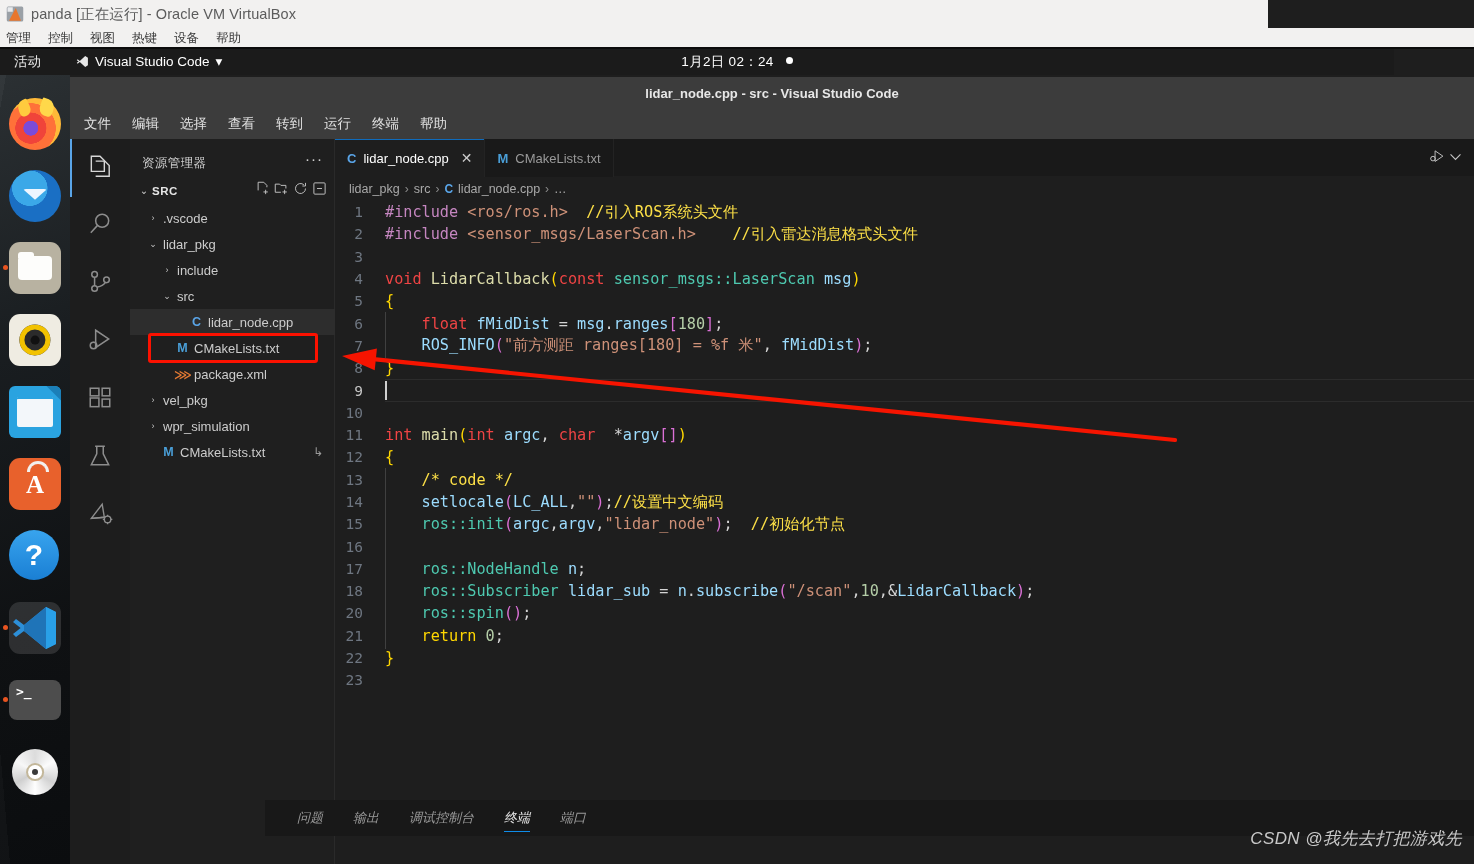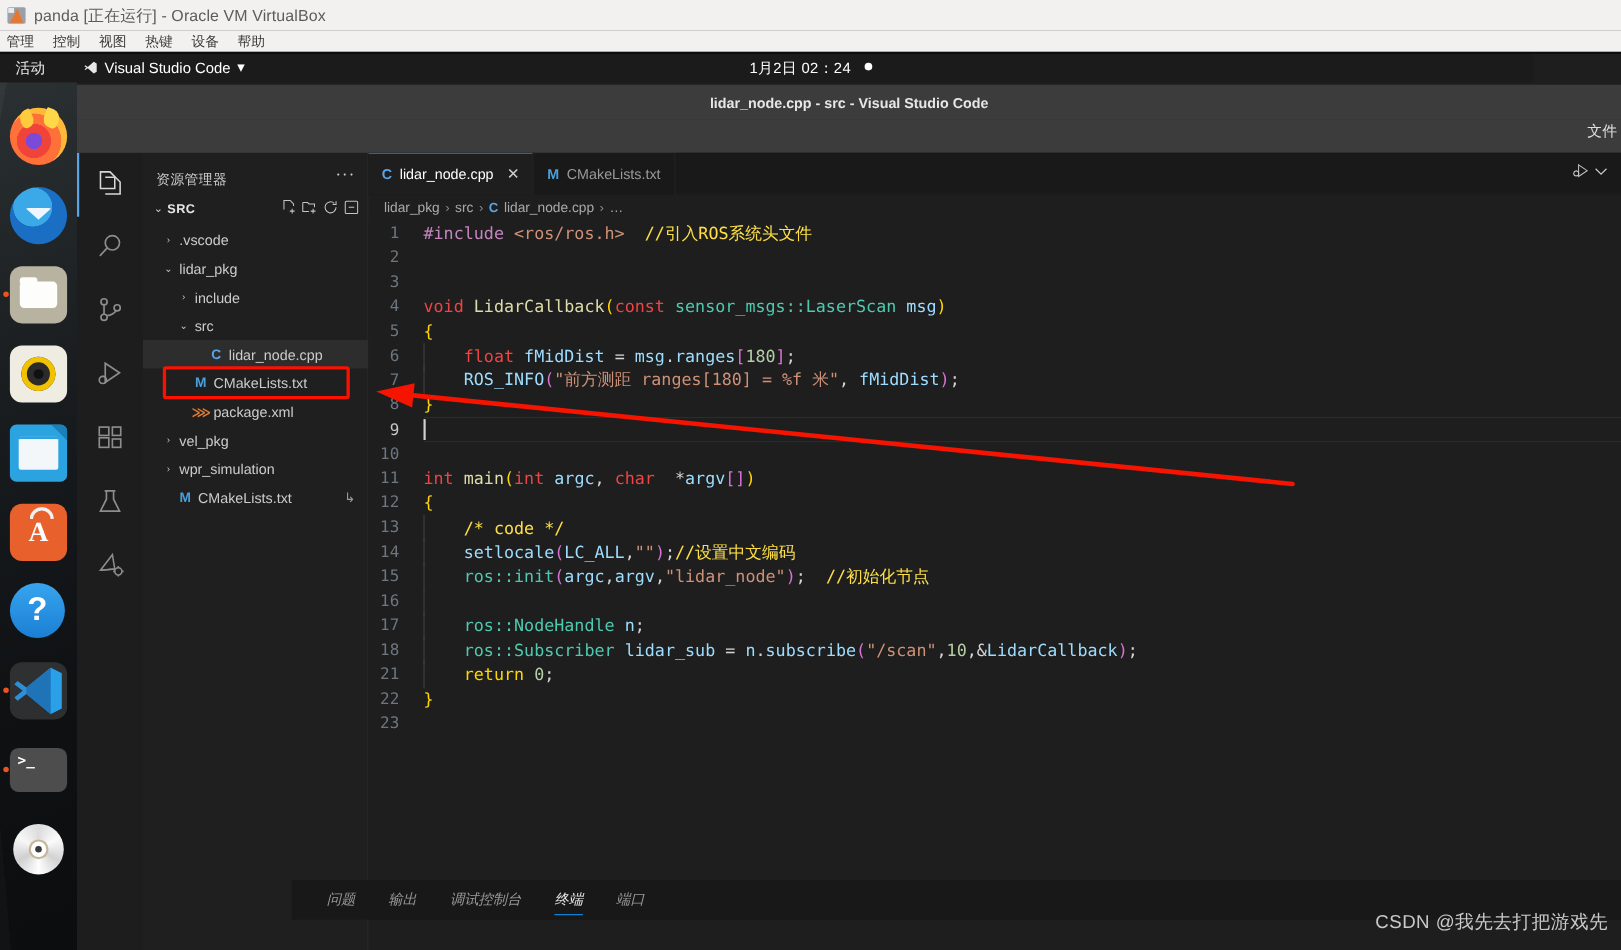--- a/index.html
+++ b/index.html
@@ -5,21 +5,21 @@
   * { box-sizing: border-box; margin:0; padding:0; }
   html, body {
     width: 1474px; height: 864px; overflow: hidden;
     background: #1e1e1e;
     font-family: "Liberation Sans", "DejaVu Sans", sans-serif;
   }
   #root { position: relative; width: 1474px; height: 864px; }
 
   
   .vbox-title {
-    position:absolute; left:0; top:0; width:1474px; height:28px;
+    position:absolute; left:0; top:0; width:1268px; height:28px;
     background:#f2f1f0; display:flex; align-items:center; padding-left:6px;
   }
   .vbox-title .vb-icon { width:18px; height:18px; margin-right:7px; position:relative; flex:none;}
   .vbox-title .t { font-size:14.5px; color:#5c5c5c; letter-spacing:.1px;}
   .vbox-menu {
     position:absolute; left:0; top:28px; width:1474px; height:20px;
     background:#f2f1f0; display:flex; align-items:center; padding-left:6px; gap:17px;
   }
   .vbox-menu .m { font-size:12.5px; color:#3a3a3a; cursor:default;}
   .vbox-sep { position:absolute; left:0; top:47px; width:1474px; height:2px; background:#0c0c0c;}
@@ -104,21 +104,21 @@
 
   
   .vscode { position:absolute; left:70px; top:77px; width:1404px; height:787px; background:#1e1e1e; }
   .vsc-titlebar {
     position:absolute; left:0; top:0; width:1404px; height:32px; background:#3c3c3c;
     display:flex; align-items:center; justify-content:center;
   }
   .vsc-titlebar .tt { color:#e7e7e7; font-size:13px; font-weight:bold; }
   .vsc-menubar {
     position:absolute; left:0; top:32px; width:1404px; height:30px; background:#3c3c3c;
-    display:flex; align-items:flex-end; padding-left:10px; gap:13px;flex-direction:column;
+    display:flex; align-items:center; padding-left:10px; gap:13px;
   }
   .vsc-menubar .mi { color:#e0e0e0; font-size:13.5px; padding:2px 4px; cursor:default; }
 
   
   .activitybar { position:absolute; left:0; top:62px; width:60px; height:725px; background:#1d1d1d;}
   .ab-item { position:absolute; left:0; width:60px; height:58px; display:flex; align-items:center; justify-content:center;}
   .ab-item.sel:before{content:""; position:absolute; left:0; top:0; width:2px; height:58px; background:#5aa5e8;}
   .ab-item svg{ width:26px; height:26px; }
 
   
@@ -177,21 +177,21 @@
   .k-num   { color:#b5cea8; }
   .k-op    { color:#d4d4d4; }
   .k-p1    { color:#ffd700; }
   .k-p2    { color:#da70d6; }
   .k-plain { color:#d4d4d4; }
   .panel-bar { position:absolute; left:265px; top:800px; width:1209px; height:36px; display:flex; align-items:center; padding-left:32px; gap:30px; background:#181818;}
   .panel-tab { font-size:13px; color:#9a9a9a; position:relative; height:36px; display:flex; align-items:center;font-style:italic;}
   .panel-tab.active { color:#e7e7e7; }
   .panel-tab.active:after{ content:""; position:absolute; left:0; right:0; bottom:4px; height:1.5px; background:#0f8ce8;}
 
-  .watermark { position:absolute; right:12px; bottom:14px; color:#c9c9c9; font-size:17px; letter-spacing:.4px;}
+  .watermark { position:absolute; right:12px; bottom:14px; color:#c9c9c9; font-size:17px; letter-spacing:.4px;font-style:italic;}
 
   .arrow-layer { position:absolute; left:0; top:0; width:1474px; height:864px; pointer-events:none; z-index:20;}
 </style>
 </head>
 <body>
 
 <div id="root">
 
   <div class="vbox-title">
     <span class="vb-icon">
@@ -466,37 +466,38 @@
           <span>src</span>
           <span class="sepx">›</span>
           <span class="cppico">C</span>
           <span>lidar_node.cpp</span>
           <span class="sepx">›</span>
           <span>…</span>
         </div>
 
       <div class="code-area" id="code-area">
           <div class="code-line"><span class="ln">1</span><span class="ctext"><span class="k-pre">#include </span><span class="k-str">&lt;ros/ros.h&gt;</span><span class="k-plain">  </span><span class="k-cmt">//引入ROS系统头文件</span></span></div>
-          <div class="code-line"><span class="ln">2</span></div>
+          <div class="code-line"><span class="ln">2</span><span class="ctext"><span class="k-pre">#include </span><span class="k-str">&lt;sensor_msgs/LaserScan.h&gt;</span><span class="k-plain">    </span><span class="k-cmt">//引入雷达消息格式头文件</span></span></div>
           <div class="code-line"><span class="ln">3</span><span class="ctext"></span></div>
           <div class="code-line"><span class="ln">4</span><span class="ctext"><span class="k-kw">void </span><span class="k-fn">LidarCallback</span><span class="k-p1">(</span><span class="k-kw">const </span><span class="k-type">sensor_msgs::LaserScan </span><span class="k-var">msg</span><span class="k-p1">)</span></span></div>
           <div class="code-line"><span class="ln">5</span><span class="ctext"><span class="k-p1">{</span></span></div>
           <div class="code-line"><span class="ln">6</span><span class="ctext"><span class="k-plain ind">    </span><span class="k-kw">float </span><span class="k-var">fMidDist</span><span class="k-op"> = </span><span class="k-var">msg</span><span class="k-op">.</span><span class="k-var">ranges</span><span class="k-p2">[</span><span class="k-num">180</span><span class="k-p2">]</span><span class="k-op">;</span></span></div>
           <div class="code-line"><span class="ln">7</span><span class="ctext"><span class="k-plain ind">    </span><span class="k-var">ROS_INFO</span><span class="k-p2">(</span><span class="k-str">"前方测距 ranges[180] = %f 米"</span><span class="k-op">, </span><span class="k-var">fMidDist</span><span class="k-p2">)</span><span class="k-op">;</span></span></div>
           <div class="code-line"><span class="ln">8</span><span class="ctext"><span class="k-p1">}</span></span></div>
           <div class="code-line"><span class="ln cur">9</span><span class="ctext"><span class="cursor"></span></span></div>
           <div class="code-line"><span class="ln">10</span><span class="ctext"></span></div>
           <div class="code-line"><span class="ln">11</span><span class="ctext"><span class="k-kw">int </span><span class="k-fn">main</span><span class="k-p1">(</span><span class="k-kw">int </span><span class="k-var">argc</span><span class="k-op">, </span><span class="k-kw">char </span><span class="k-op"> *</span><span class="k-var">argv</span><span class="k-p2">[</span><span class="k-p2">]</span><span class="k-p1">)</span></span></div>
           <div class="code-line"><span class="ln">12</span><span class="ctext"><span class="k-p1">{</span></span></div>
           <div class="code-line"><span class="ln">13</span><span class="ctext"><span class="k-plain ind">    </span><span class="k-cmt">/* code */</span></span></div>
           <div class="code-line"><span class="ln">14</span><span class="ctext"><span class="k-plain ind">    </span><span class="k-var">setlocale</span><span class="k-p2">(</span><span class="k-var">LC_ALL</span><span class="k-op">,</span><span class="k-str">""</span><span class="k-p2">)</span><span class="k-op">;</span><span class="k-cmt">//设置中文编码</span></span></div>
           <div class="code-line"><span class="ln">15</span><span class="ctext"><span class="k-plain ind">    </span><span class="k-type">ros::init</span><span class="k-p2">(</span><span class="k-var">argc</span><span class="k-op">,</span><span class="k-var">argv</span><span class="k-op">,</span><span class="k-str">"lidar_node"</span><span class="k-p2">)</span><span class="k-op">;</span><span class="k-plain">  </span><span class="k-cmt">//初始化节点</span></span></div>
           <div class="code-line"><span class="ln">16</span><span class="ctext"><span class="ind">    </span></span></div>
           <div class="code-line"><span class="ln">17</span><span class="ctext"><span class="k-plain ind">    </span><span class="k-type">ros::NodeHandle </span><span class="k-var">n</span><span class="k-op">;</span></span></div>
           <div class="code-line"><span class="ln">18</span><span class="ctext"><span class="k-plain ind">    </span><span class="k-type">ros::Subscriber </span><span class="k-var">lidar_sub</span><span class="k-op"> = </span><span class="k-var">n</span><span class="k-op">.</span><span class="k-var">subscribe</span><span class="k-p2">(</span><span class="k-str">"/scan"</span><span class="k-op">,</span><span class="k-num">10</span><span class="k-op">,&amp;</span><span class="k-var">LidarCallback</span><span class="k-p2">)</span><span class="k-op">;</span></span></div>
+          <div class="code-line"><span class="ln">20</span><span class="ctext"><span class="k-plain ind">    </span><span class="k-type">ros::spin</span><span class="k-p2">(</span><span class="k-p2">)</span><span class="k-op">;</span></span></div>
           <div class="code-line"><span class="ln">21</span><span class="ctext"><span class="k-plain ind">    </span><span class="k-p1">return </span><span class="k-num">0</span><span class="k-op">;</span></span></div>
           <div class="code-line"><span class="ln">22</span><span class="ctext"><span class="k-p1">}</span></span></div>
           <div class="code-line"><span class="ln">23</span><span class="ctext"></span></div>
           <div class="cur-line-border" style="top: 178.4px;"></div>
         </div>
     </div>
 
   </div>
 
   <div class="panel-bar" id="panel-bar">

